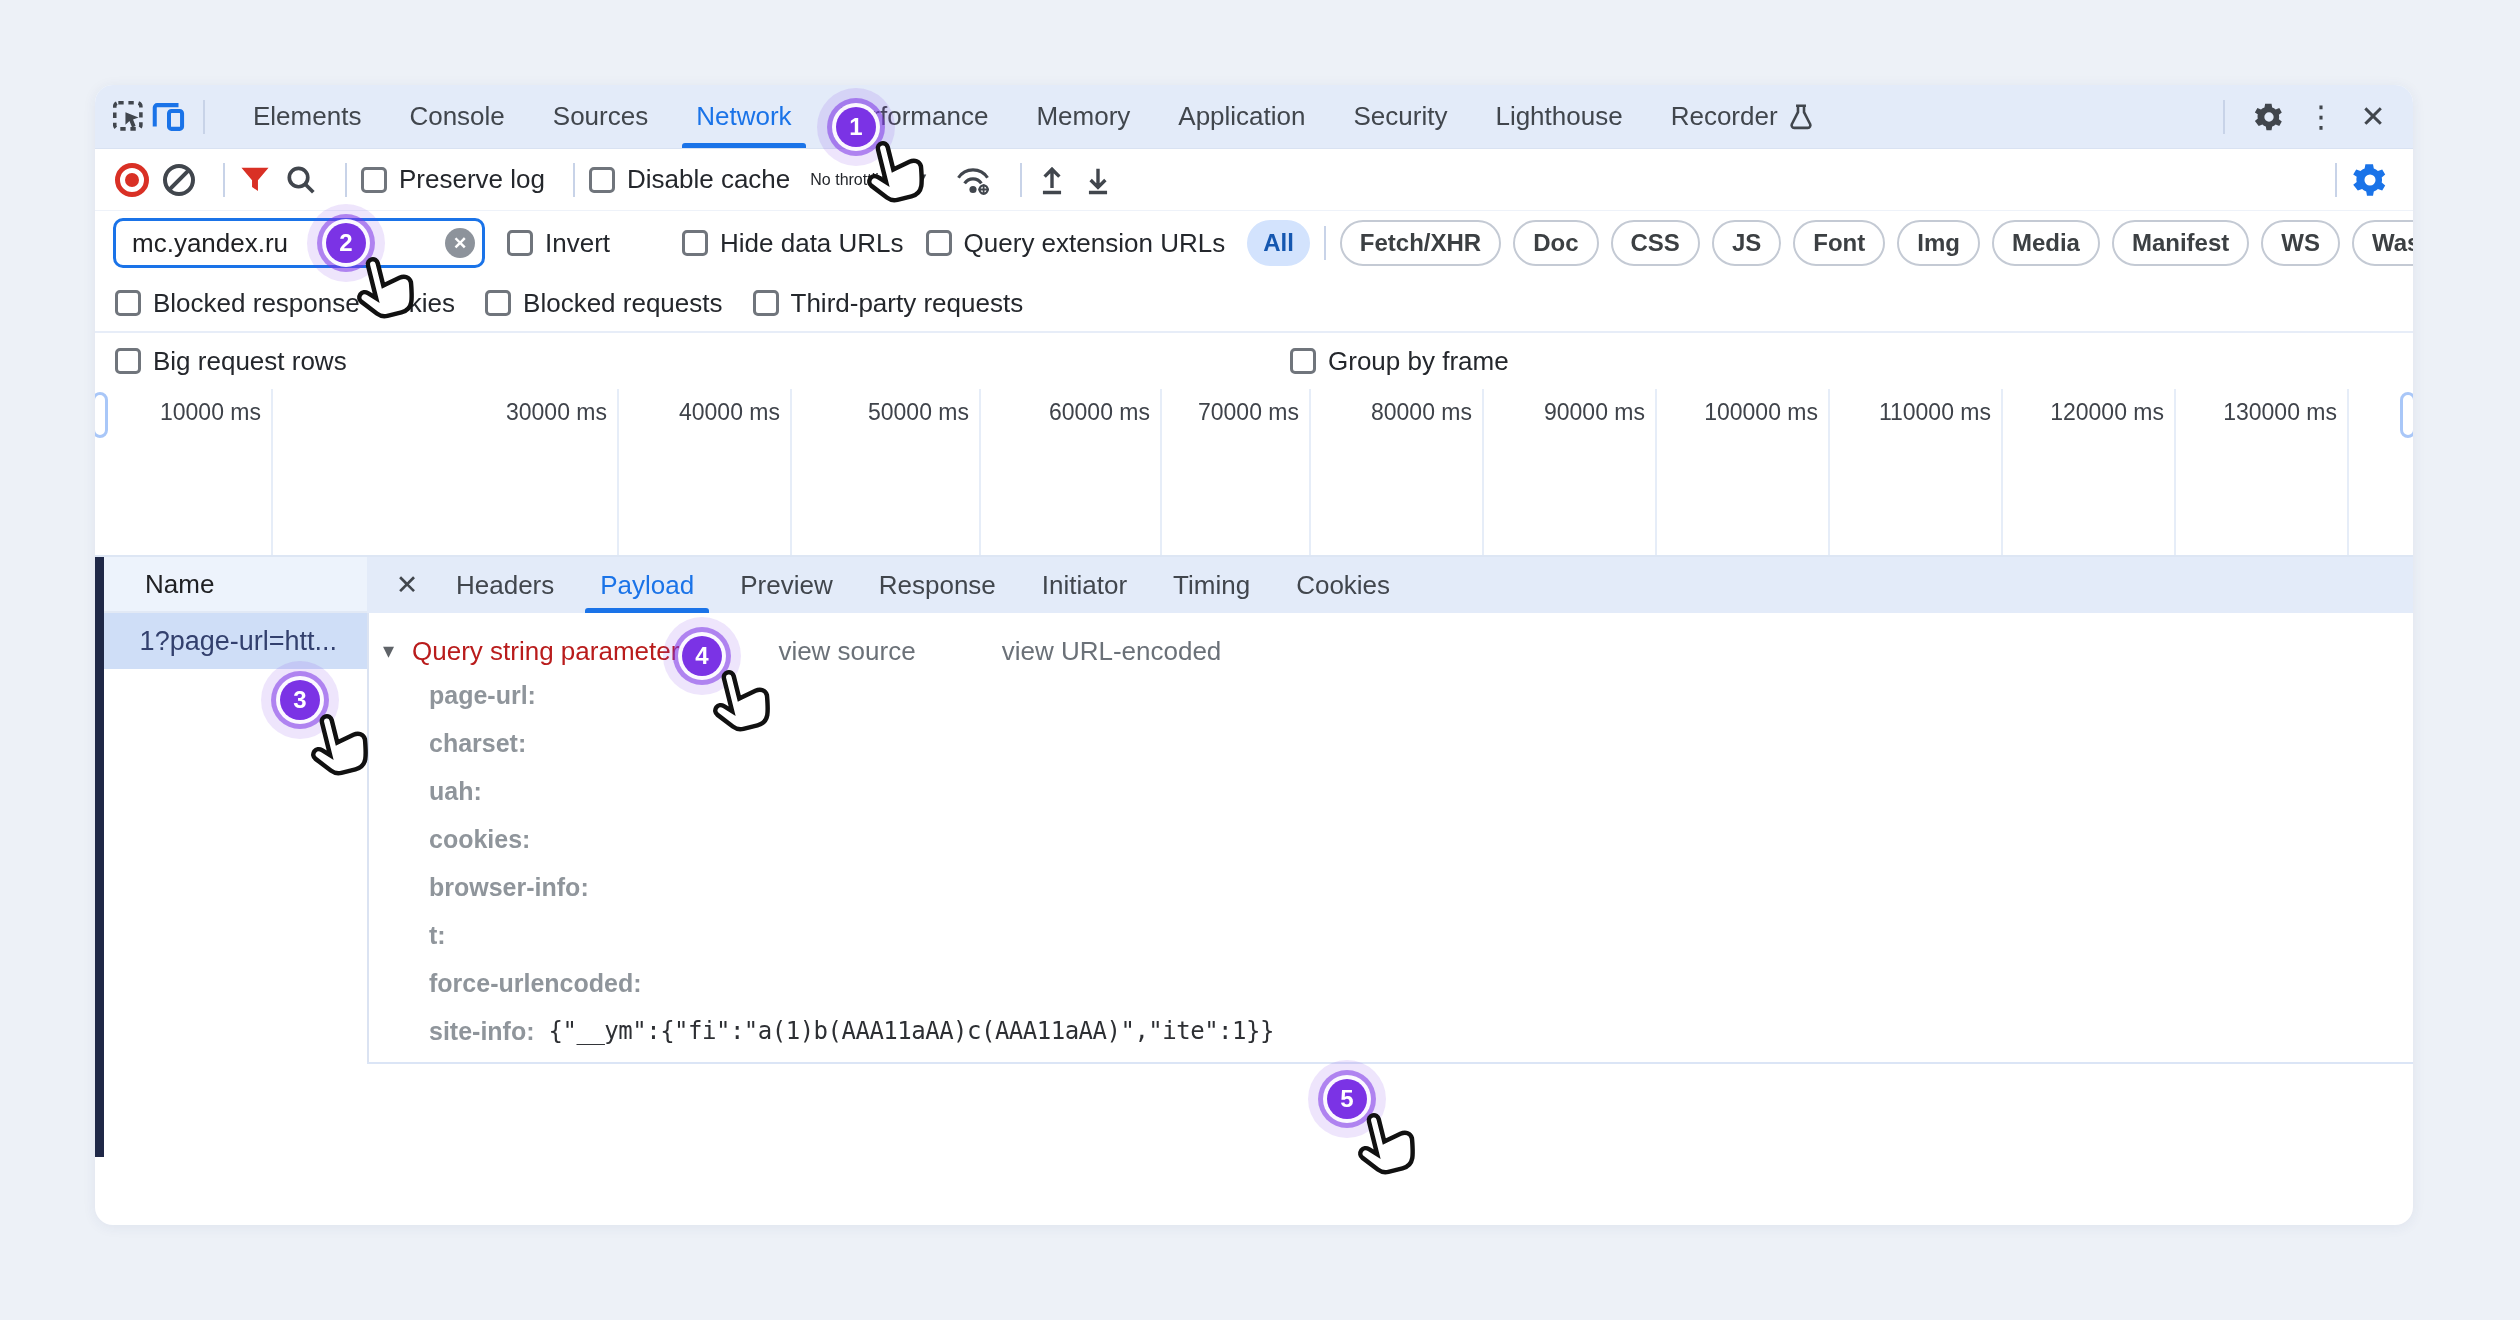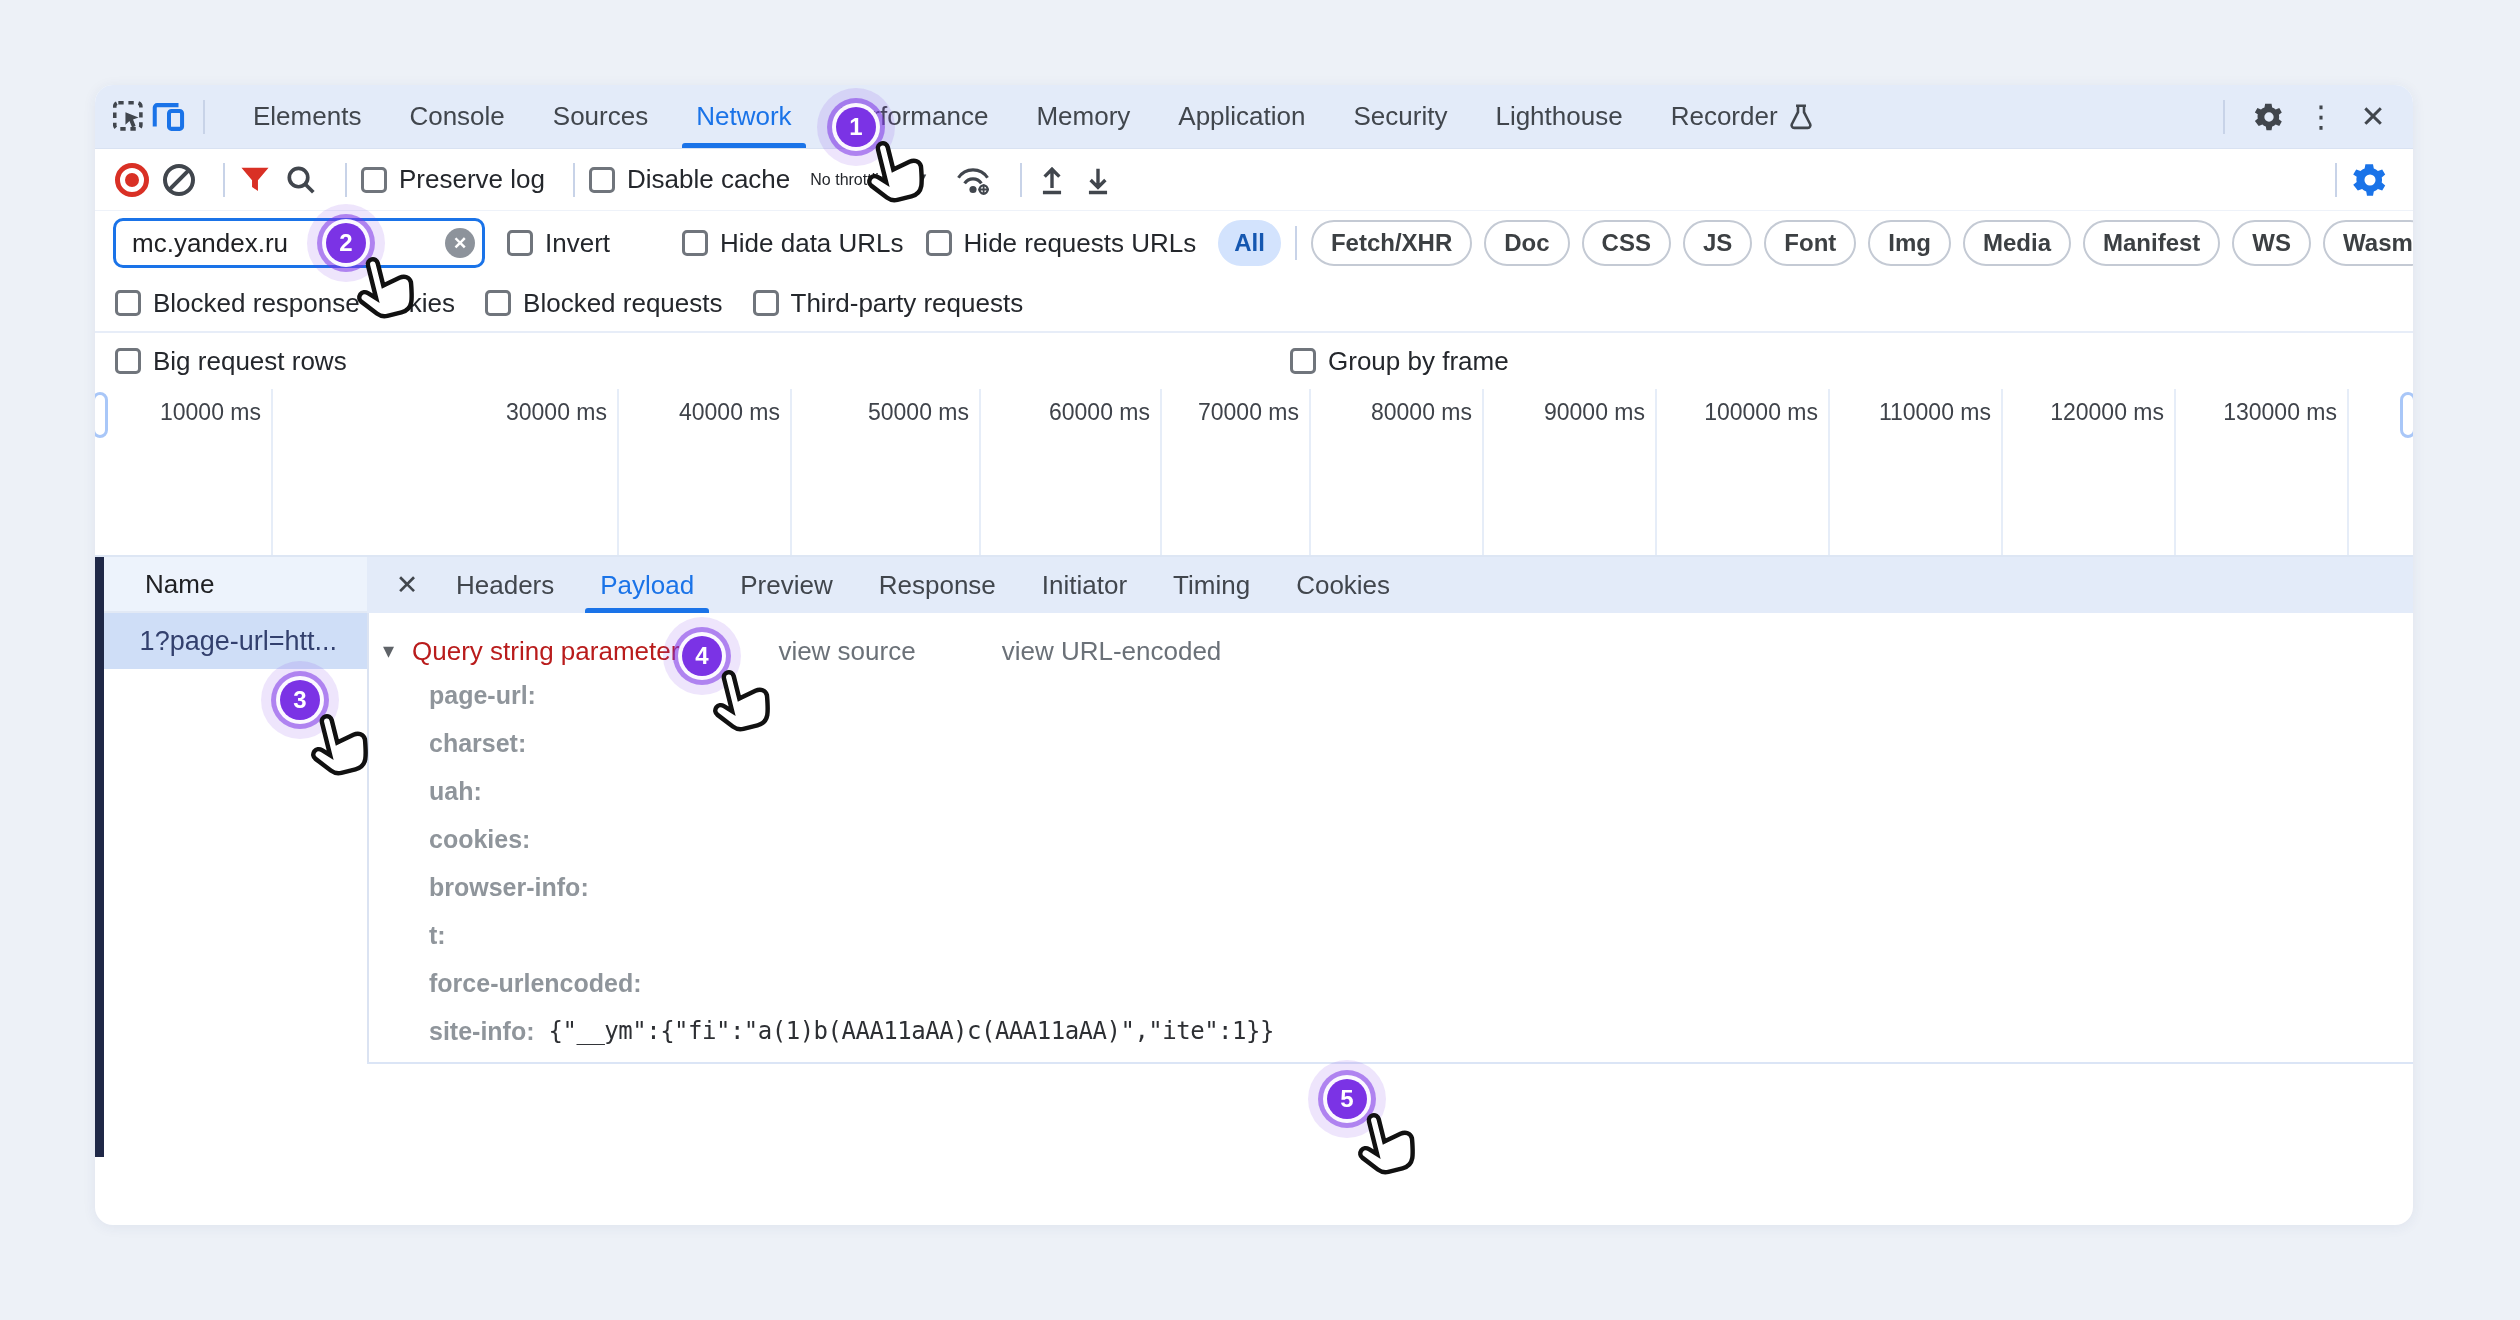--- a/index.html
+++ b/index.html
@@ -209,21 +209,21 @@
       <span class="cb"></span>
       <span>Invert</span>
     </label>
     <div class="vsep"></div>
     <label class="cbl">
       <span class="cb"></span>
       <span>Hide data URLs</span>
     </label>
     <label class="cbl">
       <span class="cb"></span>
-      <span>Hide requests URLs</span>
+      <span>Query extension URLs</span>
     </label>
     <div class="pillrow">
       <span class="pill sel">All</span>
       <div class="vsep" style="margin:0 2px;"></div>
       <span class="pill">Fetch/XHR</span>
       <span class="pill">Doc</span>
       <span class="pill">CSS</span>
       <span class="pill">JS</span>
       <span class="pill">Font</span>
       <span class="pill">Img</span>

